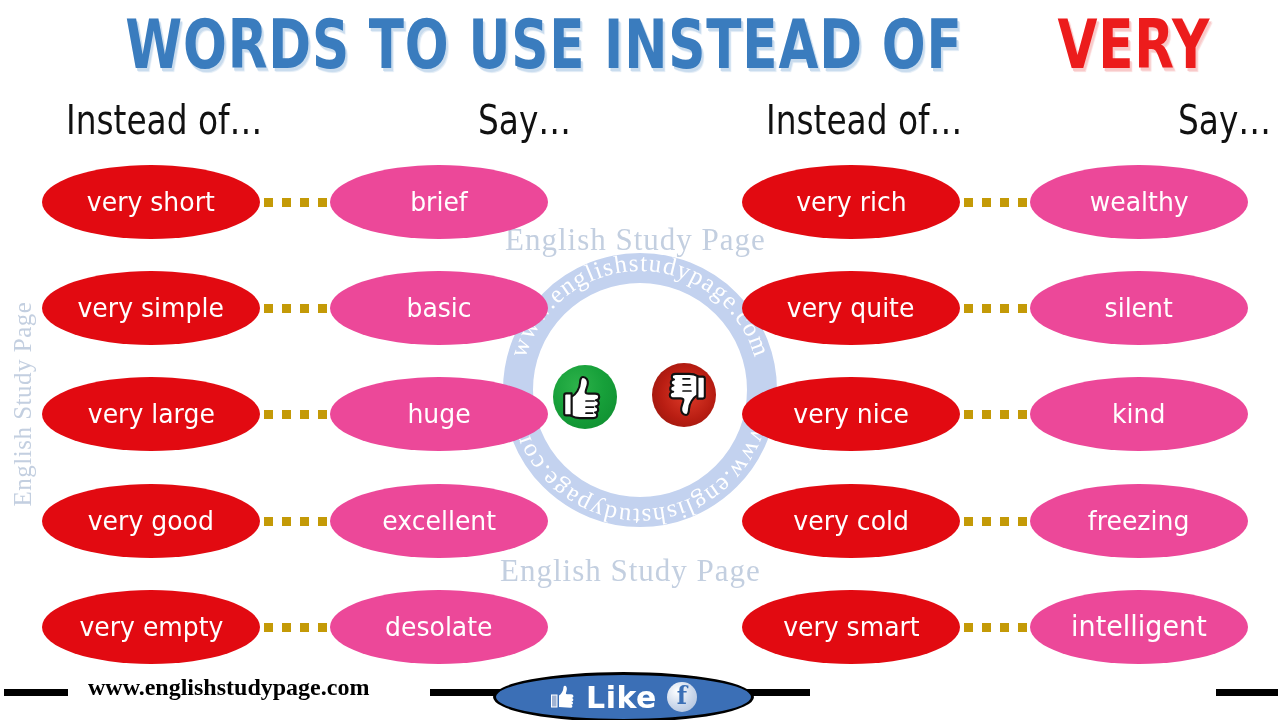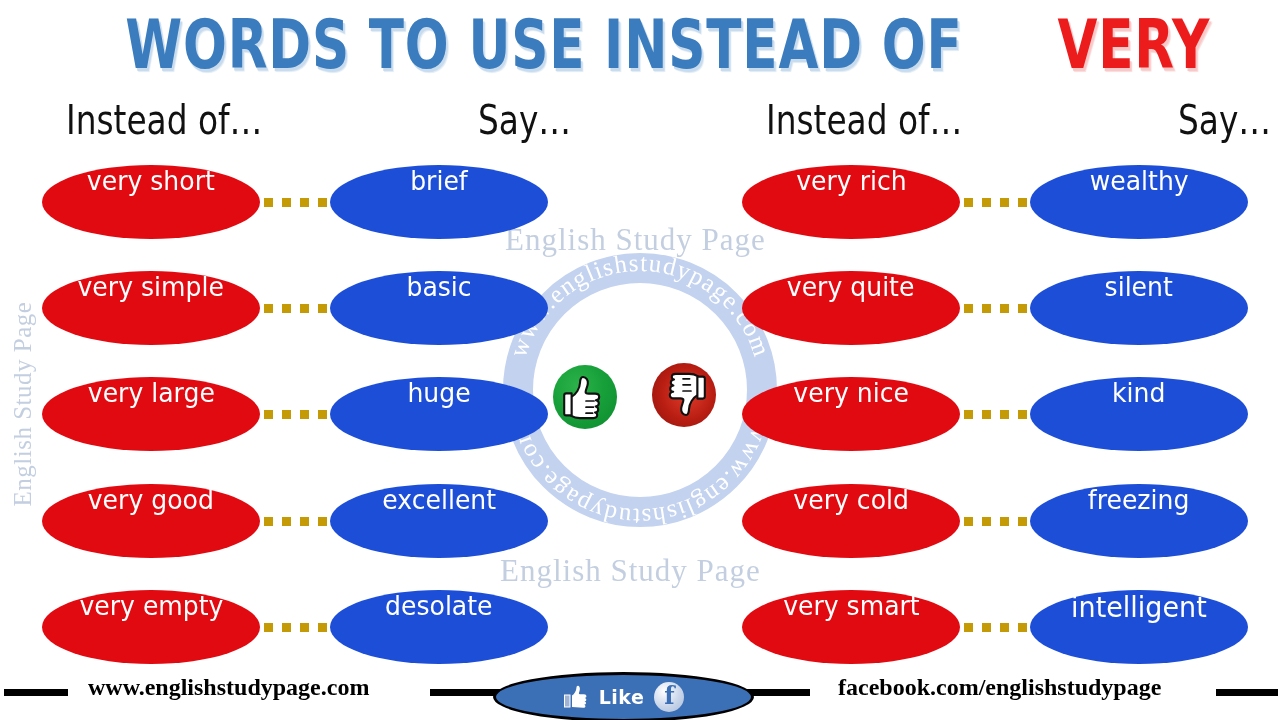--- a/index.html
+++ b/index.html
@@ -80,30 +80,30 @@
   }
   #thumb-up   { left: 553px; top: 365px; background: radial-gradient(circle at 38% 33%, #2db24a 0%, #17a03a 45%, #0d8a2e 100%); }
   #thumb-down { left: 652px; top: 363px; background: radial-gradient(circle at 55% 48%, #e03c2a 0%, #b81d12 55%, #8b140c 100%); }
   .thumb-glyph { position: absolute; left: 0; top: 0; width: 64px; height: 64px; }
 
   
   .row { position: absolute; height: 74px; }
   .bubble {
     position: absolute; top: 0;
     border-radius: 50%;
-    display: flex; align-items: flex-start; justify-content: center;
+    display: flex; align-items: center; justify-content: center;
     color: #ffffff;
     font-family: "DejaVu Sans", sans-serif;
     font-size: 27px;
     white-space: nowrap;
     height: 74px;
   }
   .bubble span { transform: scaleX(0.93); display: inline-block; padding-bottom: 2px; }
   .bubble.red   { background: #e20a11; left: 0;   width: 218px; z-index: 3; }
-  .bubble.green { background: #1d4ed8; left: 288px; width: 218px; z-index: 3; }
+  .bubble.green { background: #ec4899; left: 288px; width: 218px; z-index: 3; }
 
   .dots {
     position: absolute; left: 222px; top: 33px;
     width: 72px; height: 9px; z-index: 1;
     background-image: linear-gradient(to right, #c49a07 0 9px, transparent 9px 18px);
     background-size: 18px 9px;
     background-repeat: repeat-x;
   }
 
   
@@ -122,21 +122,21 @@
   #like-pill {
     position: absolute; left: 493px; top: 672px;
     width: 255px; height: 44px;
     background: #3b6fb6; border: 3px solid #000000;
     border-radius: 50%;
     display: flex; align-items: center; justify-content: center; gap: 10px;
     z-index: 5;
   }
   #like-label {
     font-family: "DejaVu Sans", sans-serif; font-weight: bold;
-    font-size: 19px; color: #ffffff; letter-spacing: 0.5px;
+    font-size: 30px; color: #ffffff; letter-spacing: 0.5px;
   }
   #fb-circle {
     width: 30px; height: 30px; border-radius: 50%;
     background: radial-gradient(circle at 35% 30%, #ffffff 0%, #c9d6ea 55%, #a9bcd8 100%);
     display: flex; align-items: center; justify-content: center;
   }
   #fb-circle span {
     font-family: "DejaVu Serif", serif; font-weight: bold;
     font-size: 24px; color: #3b6fb6; line-height: 1; padding-bottom: 3px;
   }
@@ -286,21 +286,20 @@
         <span>intelligent</span>
       </div>
   </div>
 </div>
 
 <div id="footer">
   <div class="rule" style="left:4px;   width:64px;"></div>
   <div class="foot-text" style="left:88px;">www.englishstudypage.com</div>
   <div class="rule" style="left:430px; width:110px;"></div>
   <div class="rule" style="left:700px; width:110px;"></div>
-  <div class="foot-text" style="left:838px;">facebook.com/englishstudypage</div>
   <div class="rule" style="left:1216px; width:62px;"></div>
 </div>
 
 <div id="like-pill">
   <svg width="26" height="26" viewBox="0 0 26 26">
     <rect x="1.5" y="11" width="5.5" height="12" fill="#9fb3d4" stroke="#ffffff" stroke-width="1"></rect>
     <path d="M9 23 l0 -11.5 c2.4 -1.6 4.2 -4.6 4.4 -7.6 0.1 -1.6 0.8 -2.4 1.8 -2.1 1.3 0.4 1.9 2 1.6 3.9 -0.2 1.5 -0.9 3 -0.9 3.8 0 0.6 0.7 0.8 1.5 0.8 l3.6 0 c1.5 0 2.4 0.8 2.4 1.9 0 1 -0.7 1.7 -1.8 1.8 1 0.1 1.7 0.8 1.7 1.7 0 1 -0.7 1.6 -1.8 1.8 0.9 0.1 1.5 0.8 1.5 1.6 0 0.9 -0.7 1.6 -1.8 1.7 0.7 0.2 1.2 0.7 1.2 1.4 0 0.9 -0.9 1.6 -2.2 1.6 z" fill="#ffffff"></path>
   </svg>
   <span id="like-label">Like</span>
   <span id="fb-circle">

